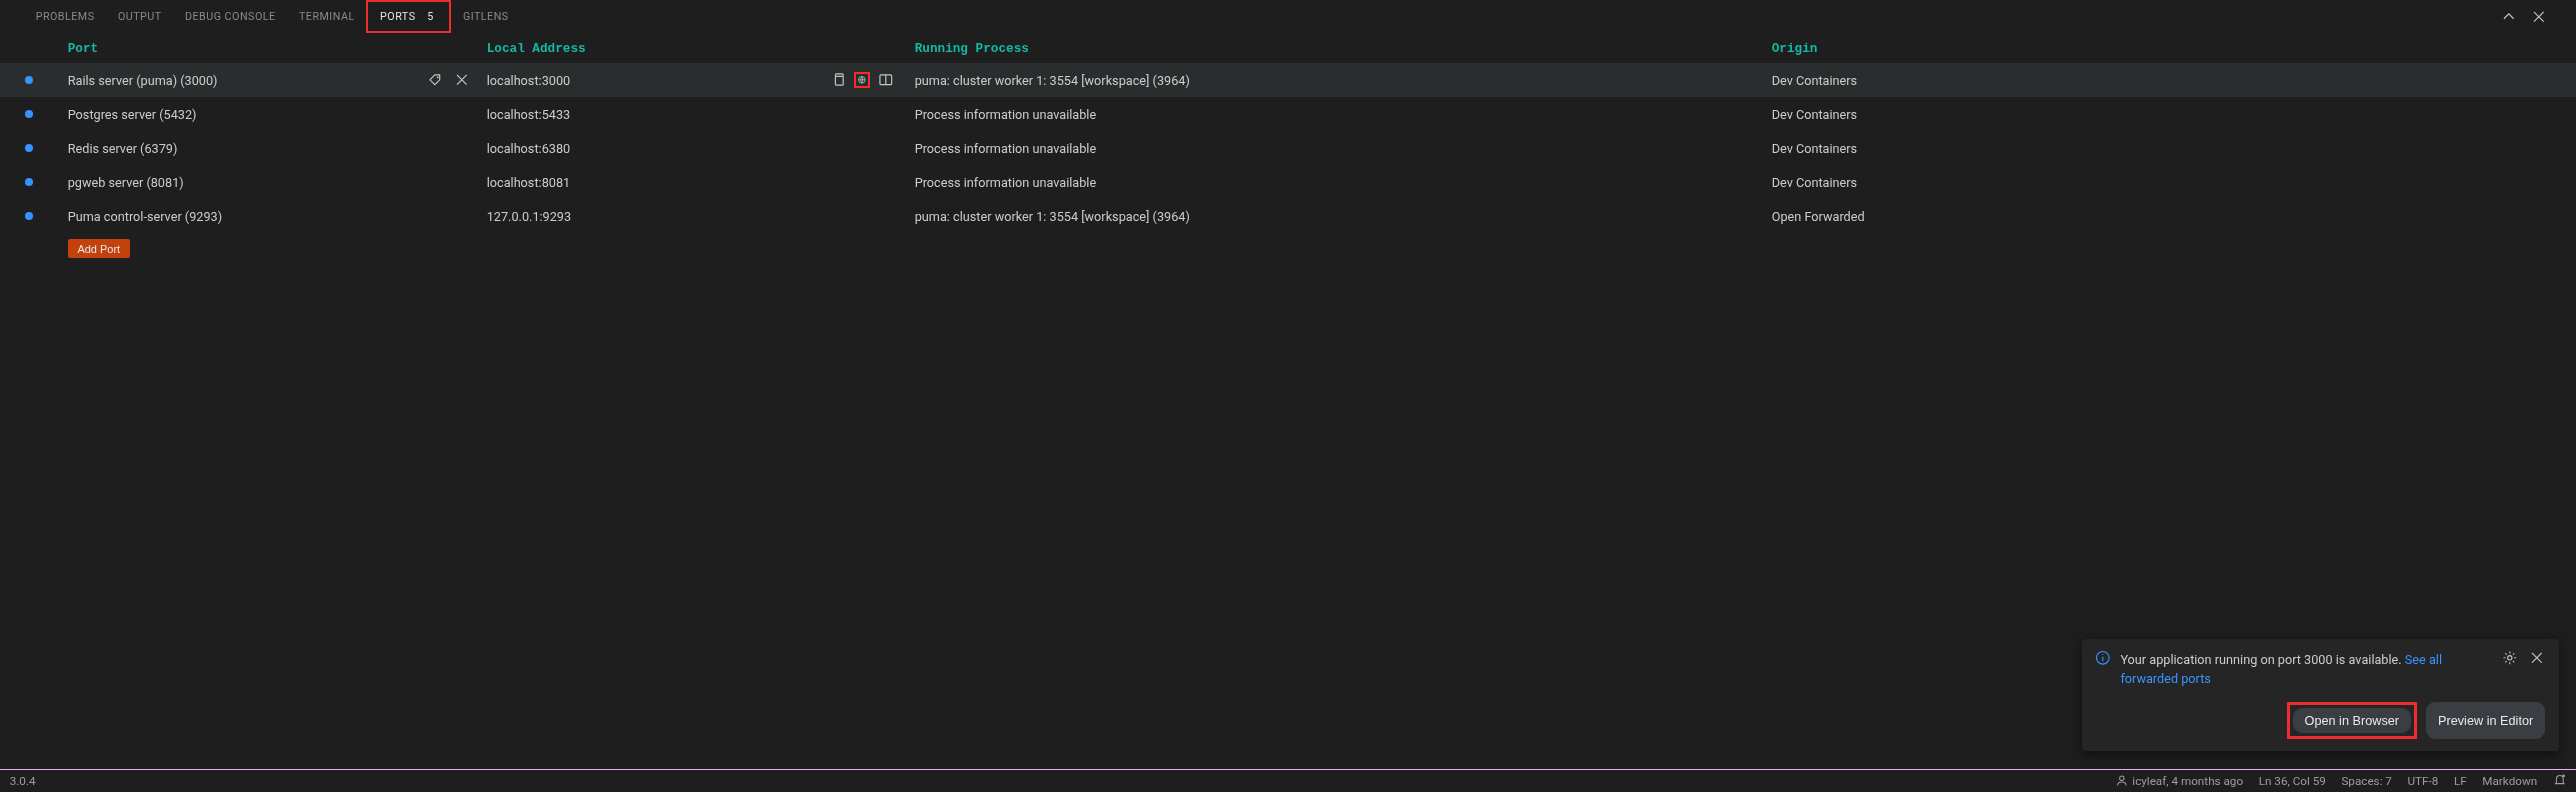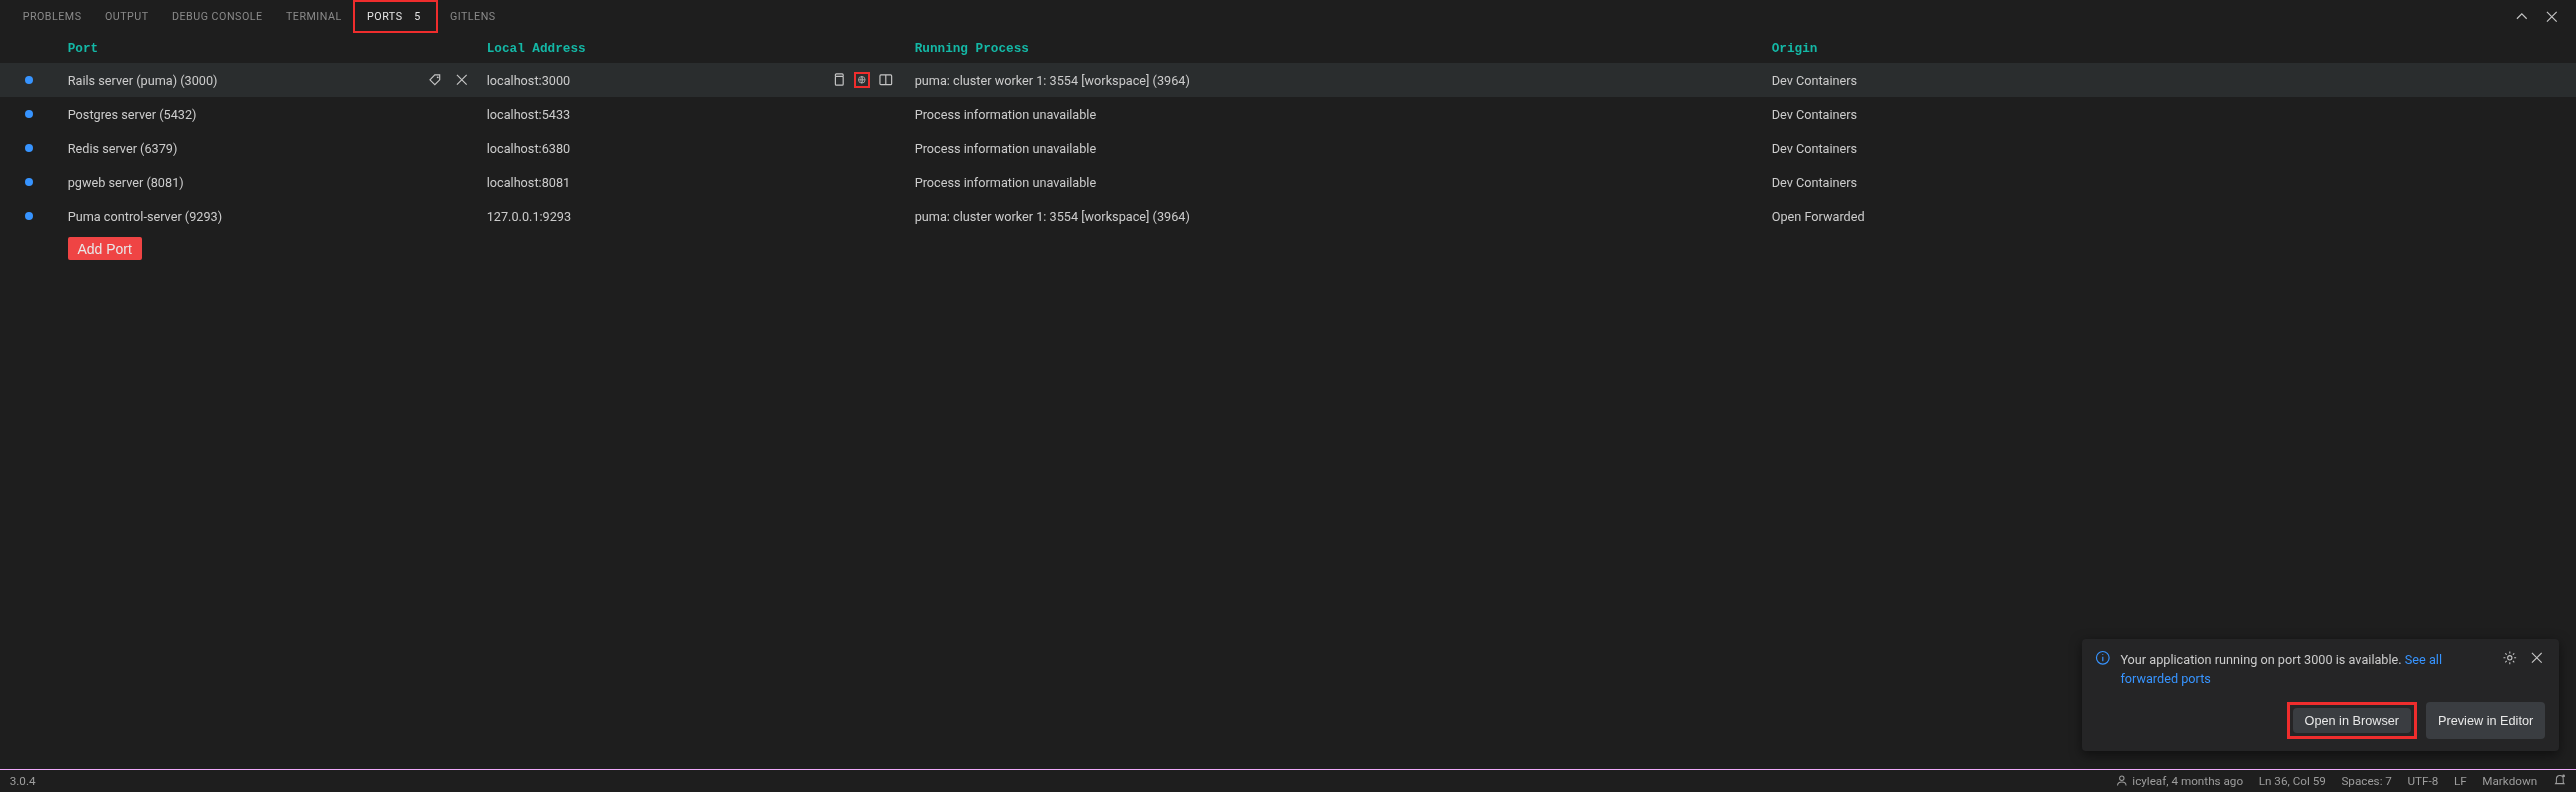--- a/index.html
+++ b/index.html
@@ -12,21 +12,21 @@
     height: 792px;
     overflow: hidden;
     position: relative;
     transform-origin: top left;
   }
   
   .tab-bar {
     display: flex;
     align-items: center;
     height: 34px;
-    padding: 0 11px;
+    padding: 0 24px;
     border-bottom: 1px solid #1e1e1e;
   }
   .tab {
     padding: 7.8px 11.7px;
     color: #8a8a8a;
     font-size: 10.7px;
     letter-spacing: 0.5px;
     cursor: pointer;
     display: flex;
     align-items: center;
@@ -88,27 +88,27 @@
   .row-actions { display:inline-flex; gap:9.7px; color:#c5c5c5; margin-left:auto; padding-right:7.8px; }
   .local-cell { display:flex; align-items:center; }
   .local-actions { display:inline-flex; gap:7.8px; color:#c5c5c5; margin-left:auto; padding-right:11.7px; align-items:center; }
   .add-port-row {
     display:grid;
     grid-template-columns: 58px auto;
     align-items:center;
     height: 31px;
   }
   .add-port-btn {
-    background: #ef4444;
+    background: #c2410c;
     color: #e8e8e8;
     border: none;
     padding: 3.9px 9.7px;
     border-radius: 1.9px;
     cursor: pointer;
-    font-size: 14px;
+    font-size: 11px;
     margin-left:9.7px;
     width: fit-content;
   }
   
   .toast {
     position: absolute;
     right: 17.5px;
     bottom: 41px;
     width: 477px;
     background: #252526;
@@ -122,21 +122,21 @@
   .toast-msg a { color:#3794ff; text-decoration:none; }
   .toast-icons { display:flex; gap:11.7px; color:#c5c5c5; }
   .toast-actions { display:flex; justify-content:flex-end; gap:9.7px; margin-top:13.6px; }
   .btn {
     background: #3a3d41;
     color:#e8e8e8;
     border:none;
     padding:5.8px 11.7px;
     cursor:pointer;
     font-size:12.7px;
-    border-radius:4px;
+    border-radius:9px;
   }
   .btn.primary {}
   .red-box-btn { border:3.9px solid #ef2d2d; padding:2.9px; }
   .info-icon { color:#3794ff; }
   
   .status-bar {
     position:absolute;
     bottom:0; left:0; right:0;
     height:23.4px;
     background:#1e1e1e;

